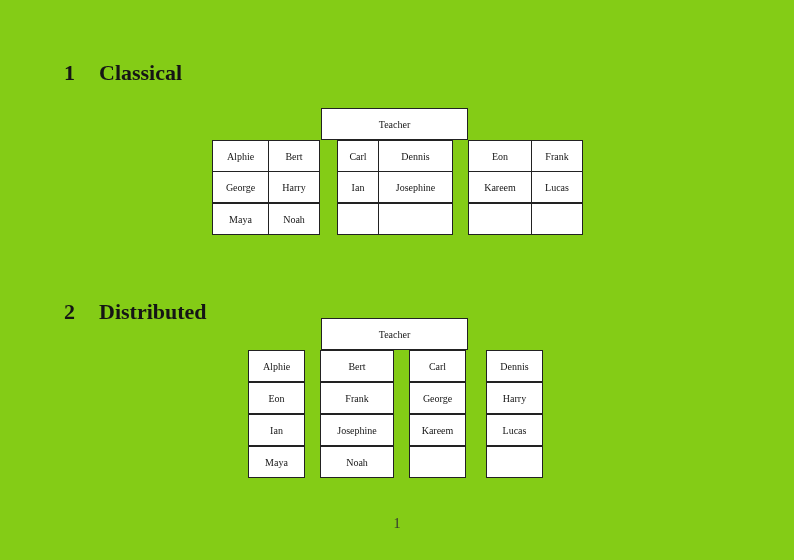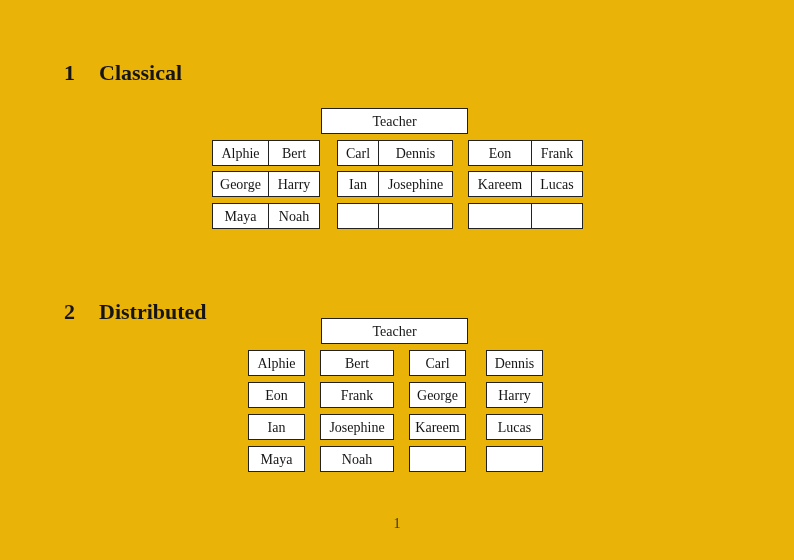--- a/index.html
+++ b/index.html
@@ -4,21 +4,21 @@
 <style>
   html, body {
     margin: 0;
     padding: 0;
     background: #e8e8e8;
   }
   .page {
     position: relative;
     width: 794px;
     height: 560px;
-    background: #eab308;
+    background: #84cc16;
     font-family: "Liberation Serif", "DejaVu Serif", serif;
     color: #151515;
     overflow: hidden;
   }
   
   .section-heading {
     position: absolute;
     left: 64px;
     font-size: 22px;
     line-height: 22px;
@@ -27,24 +27,24 @@
     white-space: nowrap;
   }
   .heading-classical  { top: 62px; }
   .heading-distributed{ top: 270px; margin-top: 31px; }
   .heading-title { margin-left: 24px; }
 
   
   .teacher-box, .desk, .seat-box {
     position: absolute;
     box-sizing: border-box;
-    height: 26px;
+    height: 32px;
     border: 1px solid #222222;
     background: #ffffff;
-    font-size: 14px;
+    font-size: 10px;
     line-height: 15px;
   }
   .teacher-box {
     left: 321px;
     width: 147px;
     display: flex;
     align-items: center;
     justify-content: center;
   }
   .teacher-classical   { top: 108px; }

